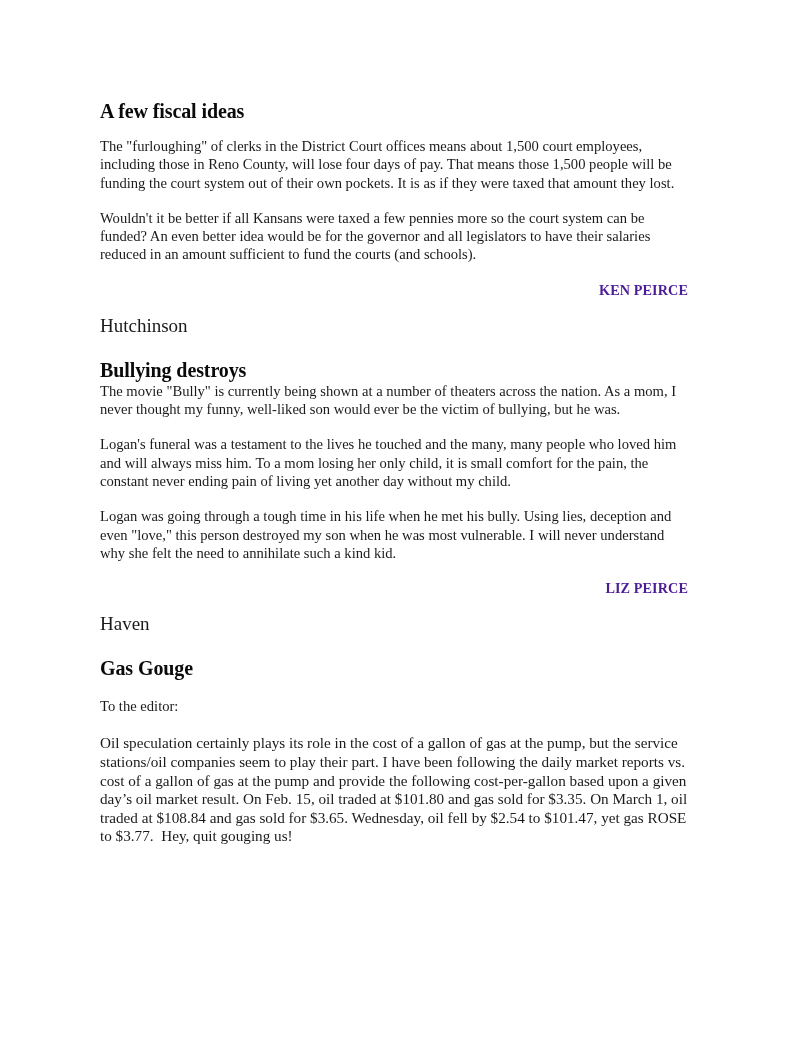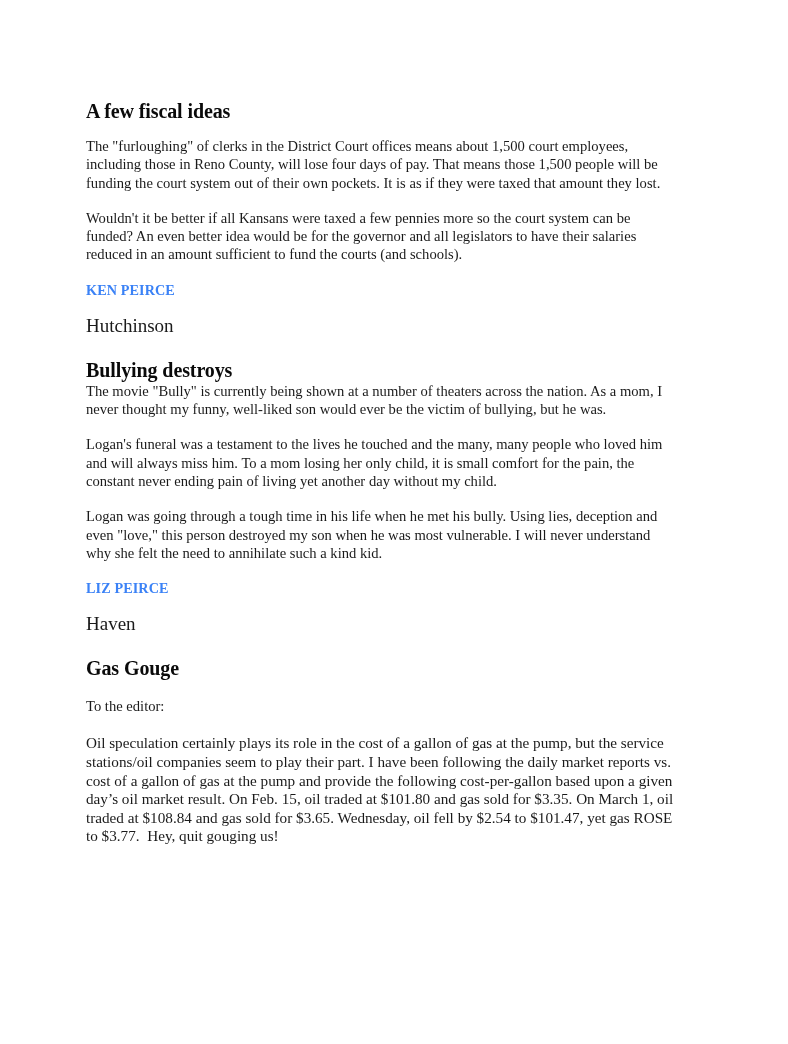--- a/index.html
+++ b/index.html
@@ -18,21 +18,21 @@
   }
   .page {
     position: relative;
     width: 788px;
     height: 1044px;
     background: #ffffff;
     box-sizing: border-box;
   }
   .content {
     position: absolute;
-    left: 86px;
+    left: 100px;
     top: 100px;
     width: 588px;
   }
   .letter {
     margin: 0 0 0 0;
   }
   h2.letter-title {
     font-family: "Liberation Serif", "DejaVu Serif", serif;
     font-size: 20px;
     font-weight: bold;
@@ -53,21 +53,22 @@
     white-space: pre-wrap;
   }
   p.signature {
     font-family: "Liberation Serif", "DejaVu Serif", serif;
     font-size: 14.2px;
     font-weight: bold;
     line-height: 18px;
     margin: 16px 0 18px 0;
     padding: 0;
     letter-spacing: 0.1px;
-    color: #3b82f6;
+    color: #4c1d95;
+    text-align: right;
   }
   p.city {
     font-family: "Liberation Serif", "DejaVu Serif", serif;
     font-size: 19px;
     line-height: 18px;
     margin: 0 0 24px 0;
     padding: 0;
     color: #1a1a1a;
   }
   .letter-gas h2.letter-title {

